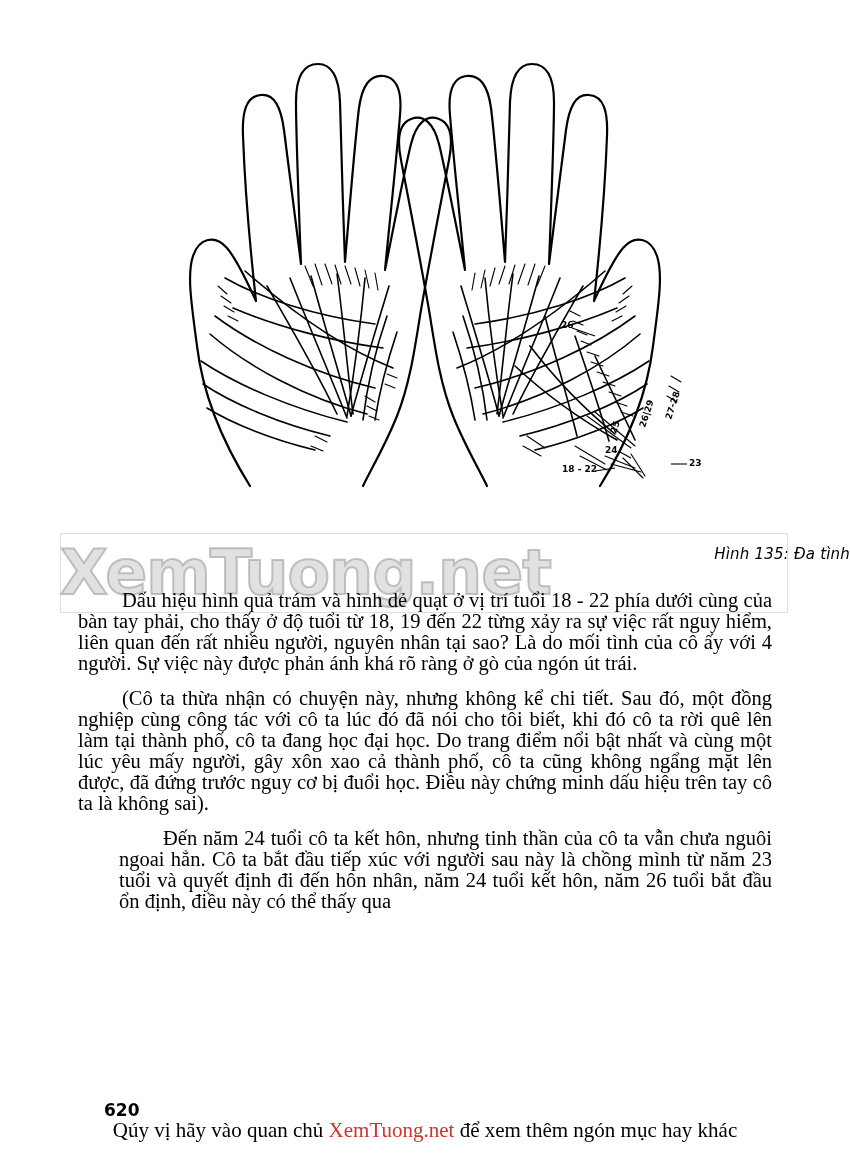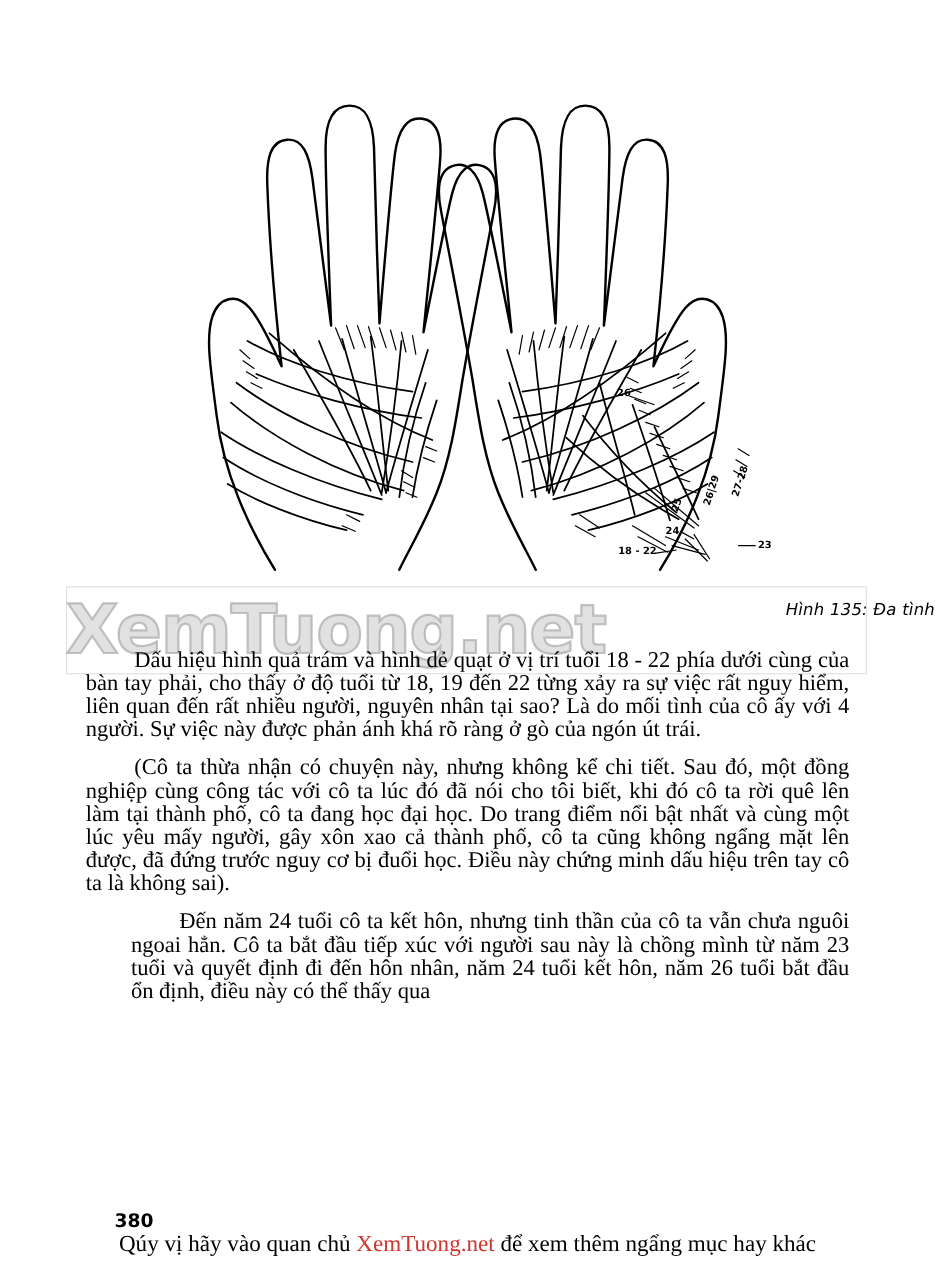--- a/index.html
+++ b/index.html
@@ -19,21 +19,21 @@
   .page {
     position: absolute;
     inset: 0;
     background: #ffffff;
   }
 
   
   .figure-area {
     position: absolute;
     left: 0;
-    top: 48px;
+    top: 16px;
     width: 850px;
     height: 500px;
   }
   .figure-area svg {
     display: block;
     margin: 0 auto;
   }
 
   .figure-caption {
     position: absolute;
@@ -314,18 +314,18 @@
 
   <div class="watermark-box"></div>
   <div class="watermark">XemTuong.net</div>
 
   <div class="body-text">
     <p class="para">Dấu hiệu hình quả trám và hình dẻ quạt ở vị trí tuổi 18 - 22 phía dưới cùng của bàn tay phải, cho thấy ở độ tuổi từ 18, 19 đến 22 từng xảy ra sự việc rất nguy hiểm, liên quan đến rất nhiều người, nguyên nhân tại sao? Là do mối tình của cô ấy với 4 người. Sự việc này được phản ánh khá rõ ràng ở gò của ngón út trái.</p>
     <p class="para">(Cô ta thừa nhận có chuyện này, nhưng không kể chi tiết. Sau đó, một đồng nghiệp cùng công tác với cô ta lúc đó đã nói cho tôi biết, khi đó cô ta rời quê lên làm tại thành phố, cô ta đang học đại học. Do trang điểm nổi bật nhất và cùng một lúc yêu mấy người, gây xôn xao cả thành phố, cô ta cũng không ngẩng mặt lên được, đã đứng trước nguy cơ bị đuổi học. Điều này chứng minh dấu hiệu trên tay cô ta là không sai).</p>
     <p class="para">Đến năm 24 tuổi cô ta kết hôn, nhưng tinh thần của cô ta vẫn chưa nguôi ngoai hẳn. Cô ta bắt đầu tiếp xúc với người sau này là chồng mình từ năm 23 tuổi và quyết định đi đến hôn nhân, năm 24 tuổi kết hôn, năm 26 tuổi bắt đầu ổn định, điều này có thể thấy qua</p>
   </div>
 
-  <div class="page-number">380</div>
+  <div class="page-number">620</div>
   <div class="footer-note">
-    <span>Qúy vị hãy vào quan chủ </span><span class="hl">XemTuong.net</span><span> để xem thêm ngẩng mục hay khác</span>
+    <span>Qúy vị hãy vào quan chủ </span><span class="hl">XemTuong.net</span><span> để xem thêm ngón mục hay khác</span>
   </div>
 
 </div>
 
 </body></html>

